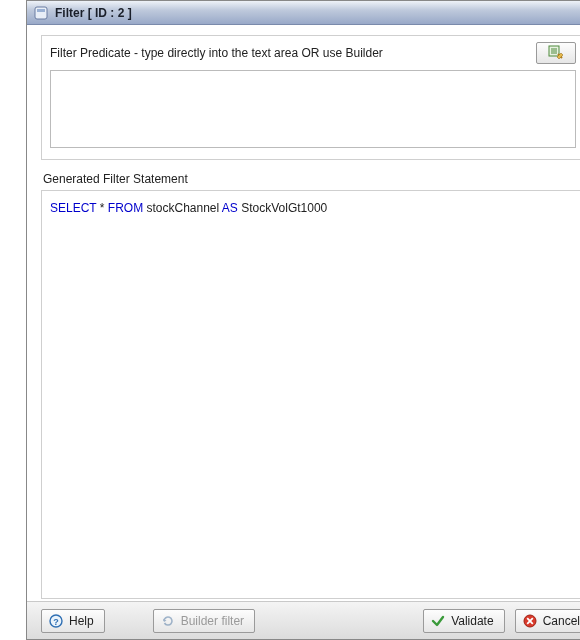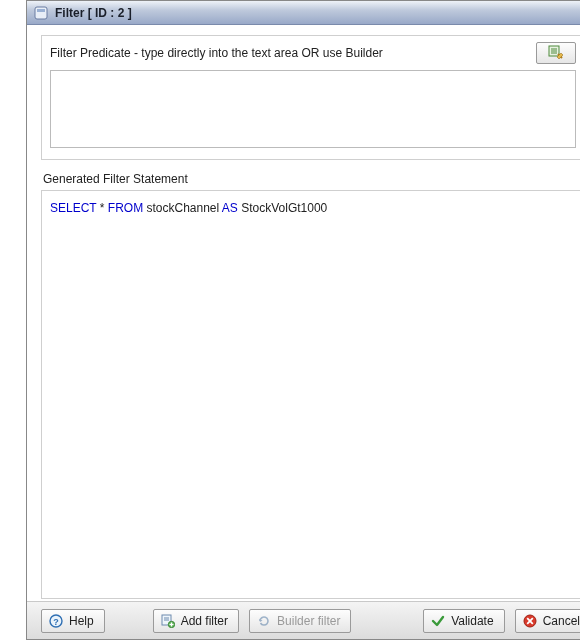--- a/index.html
+++ b/index.html
@@ -190,33 +190,20 @@
         <svg width="14" height="14" viewBox="0 0 14 14">
           <circle cx="7" cy="7" r="6" fill="#eaf3fb" stroke="#2f6fb3" stroke-width="1.4"></circle>
           <text x="7" y="10.5" text-anchor="middle" font-size="9" font-weight="bold" fill="#2f6fb3" font-family="Arial">?</text>
         </svg>
       </span>
       <span>Help</span>
     </span>
 
     <span class="spacer-sm"></span>
 
-    <span class="btn">
-      <span class="icon">
-        <svg width="14" height="14" viewBox="0 0 14 14">
-          <rect x="1" y="1" width="9" height="10" fill="#eef5fb" stroke="#6d8aae" stroke-width="1"></rect>
-          <line x1="3" y1="4" x2="8" y2="4" stroke="#6d8aae" stroke-width="1"></line>
-          <line x1="3" y1="6" x2="8" y2="6" stroke="#6d8aae" stroke-width="1"></line>
-          <circle cx="10.5" cy="10.5" r="3.2" fill="#5fb35a" stroke="#2e7d2a" stroke-width="0.8"></circle>
-          <line x1="10.5" y1="8.5" x2="10.5" y2="12.5" stroke="#fff" stroke-width="1.3"></line>
-          <line x1="8.5" y1="10.5" x2="12.5" y2="10.5" stroke="#fff" stroke-width="1.3"></line>
-        </svg>
-      </span>
-      <span>Add filter</span>
-    </span>
 
     <span class="btn disabled">
       <span class="icon">
         <svg width="14" height="14" viewBox="0 0 14 14" opacity="0.55">
           <path d="M3 7 A4 4 0 1 1 3.5 9" fill="none" stroke="#5a7fa7" stroke-width="1.6"></path>
           <path d="M2 5 L3 8 L5.5 6.5 Z" fill="#5a7fa7"></path>
         </svg>
       </span>
       <span>Builder filter</span>
     </span>

